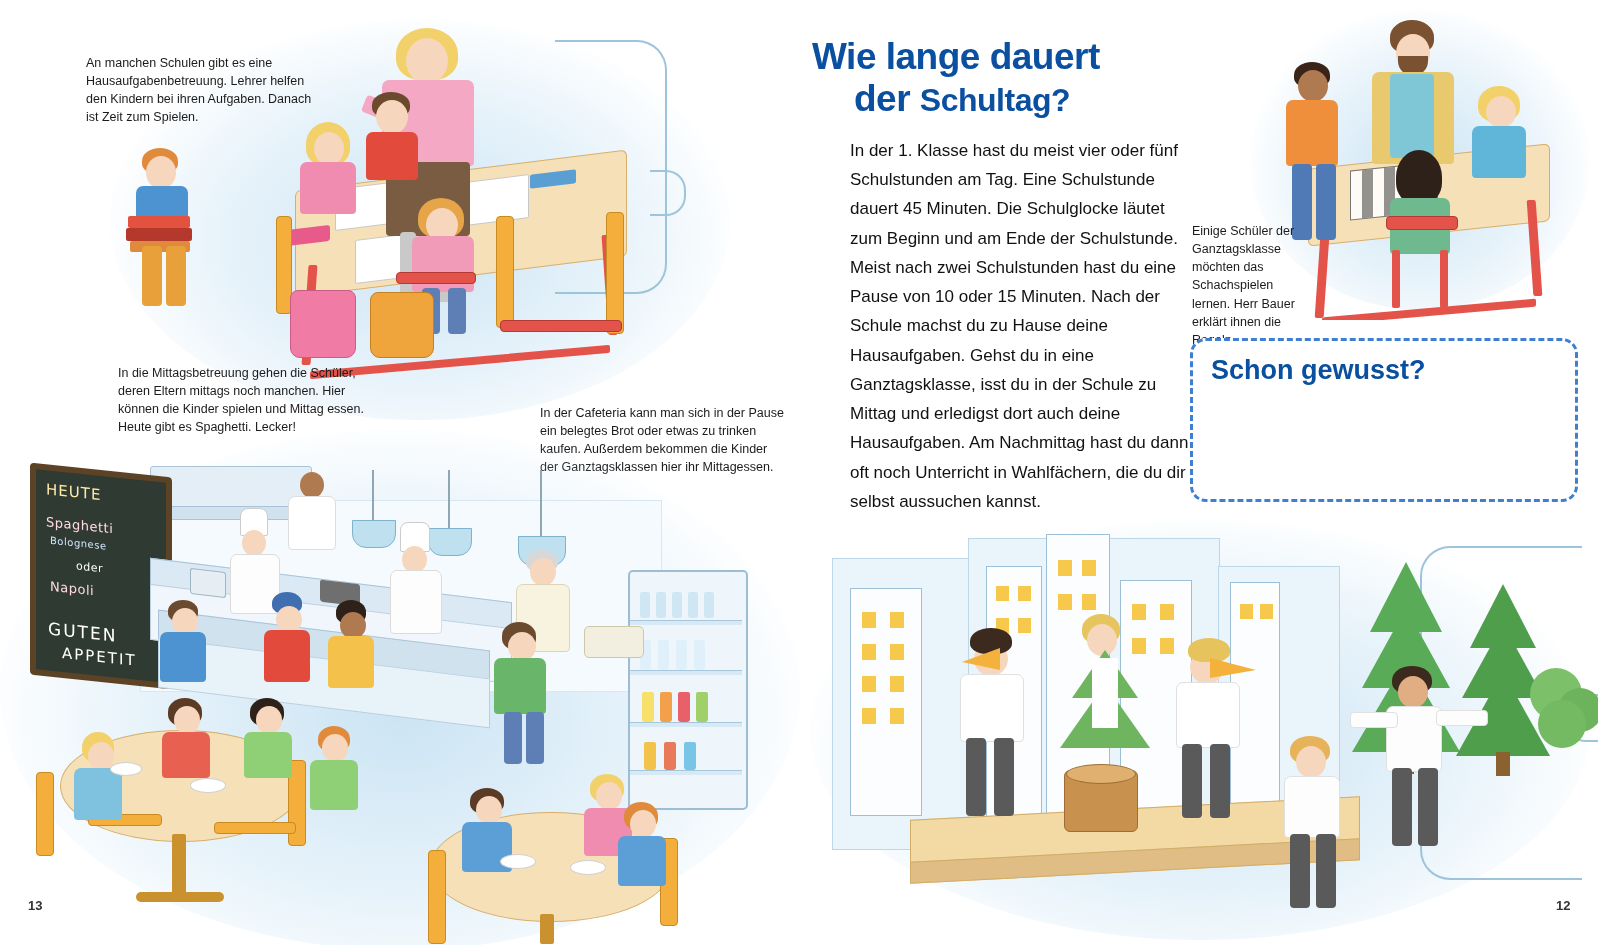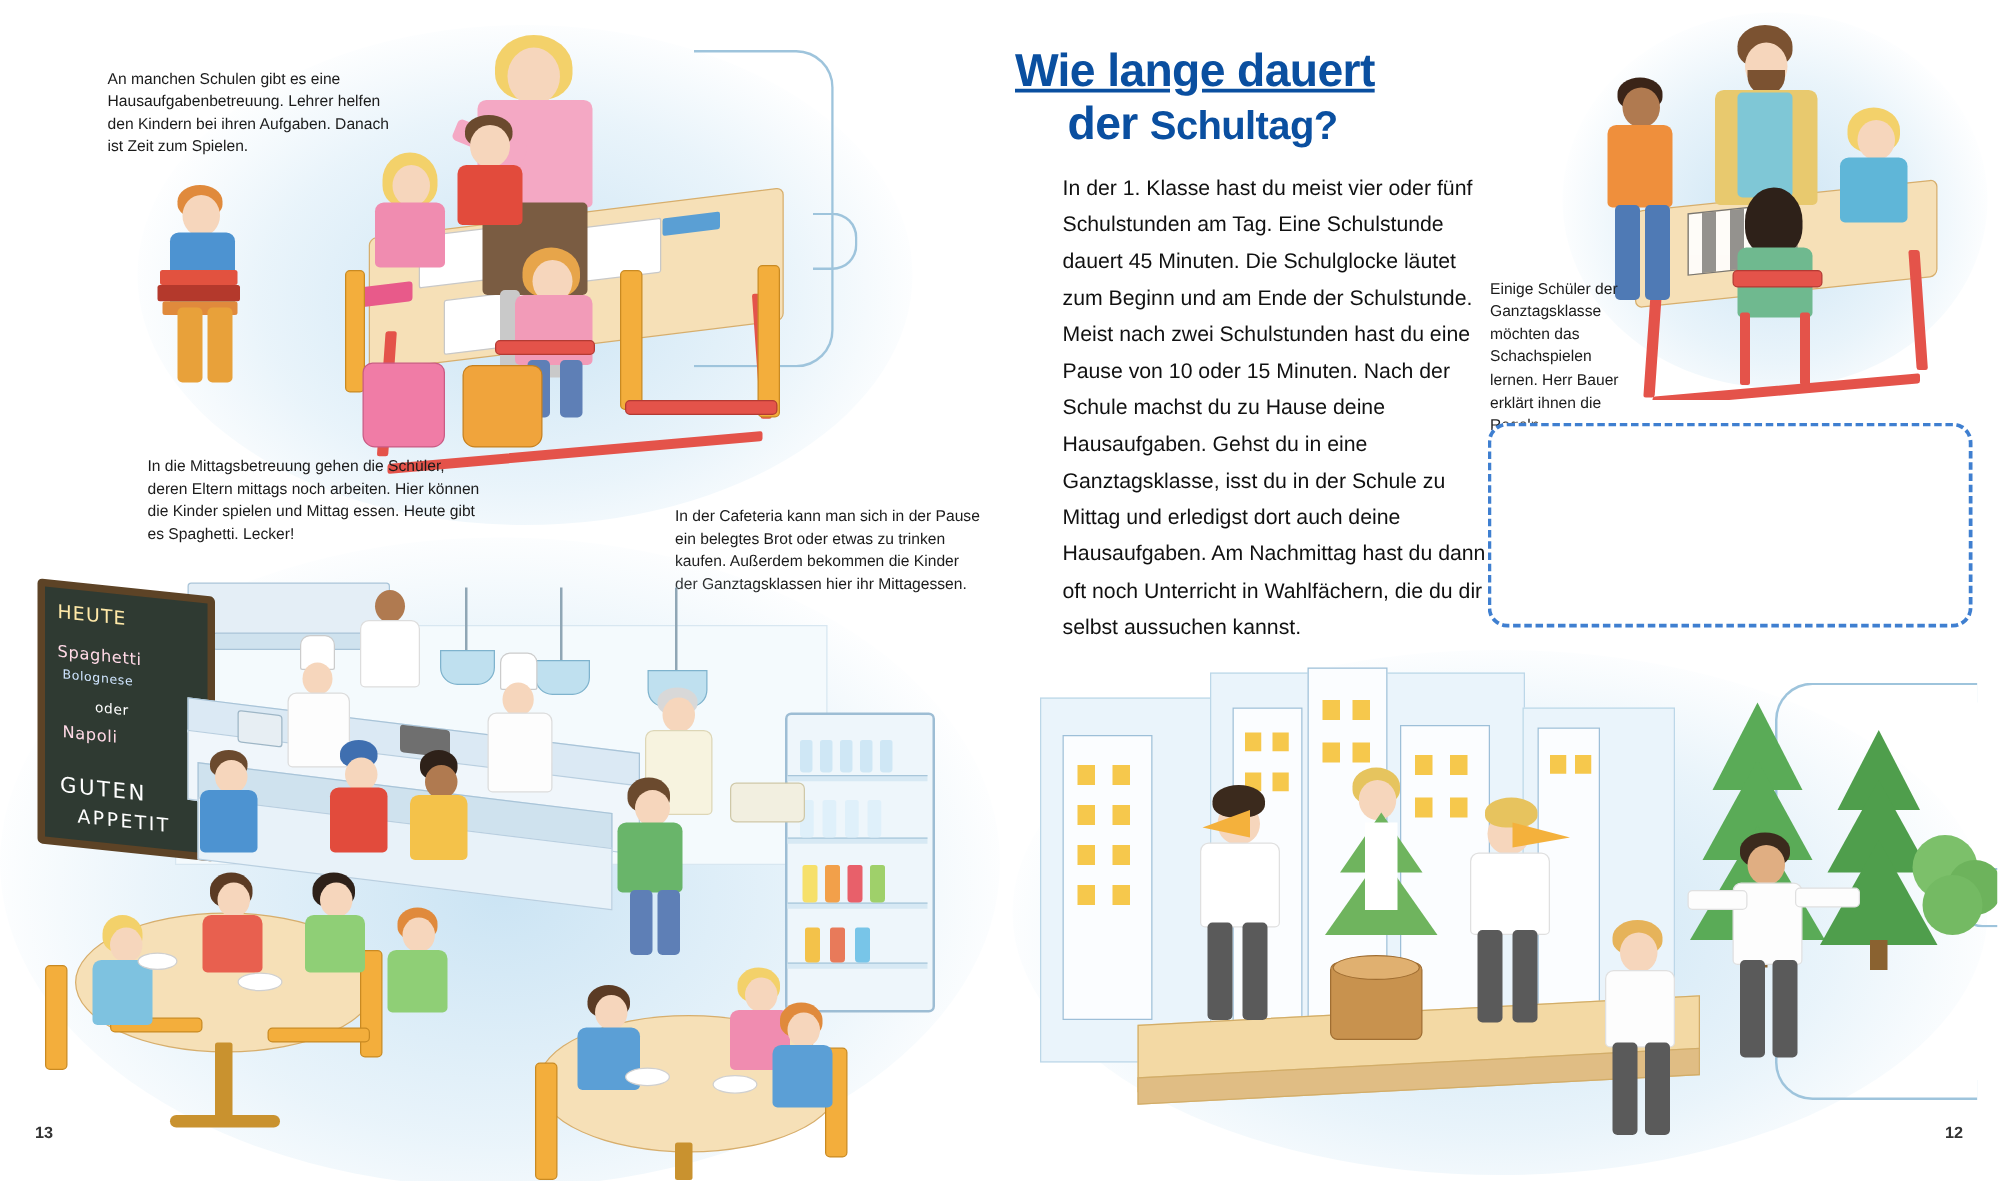--- a/index.html
+++ b/index.html
@@ -33,21 +33,21 @@
     font-weight:bold;
   }
 
   
   .headline{
     position:absolute;
     color:#0a4fa0;
     font-weight:bold;
     letter-spacing:-0.5px;
   }
-  .headline .l1{font-size:37px;display:block;text-decoration:underline;}
+  .headline .l1{font-size:37px;display:block;}
   .headline .l2{font-size:37px;display:block;margin-left:42px;}
   .headline .big{font-size:32px;}
 
   
   .knowbox{
     position:absolute;
     border:3px dashed #3f7fd0;
     border-radius:16px;
     background:#ffffff;
     box-sizing:border-box;
@@ -185,21 +185,21 @@
     <div class="hair" style="left:42px;top:128px;width:36px;height:26px;background:#e08a3c;"></div>
     <div class="head" style="left:46px;top:136px;width:30px;height:33px;background:#f6d6bc;"></div>
     <div class="torso" style="left:36px;top:166px;width:52px;height:60px;background:#4d93d1;"></div>
     <div class="book" style="left:28px;top:196px;width:62px;height:12px;background:#e2523f;"></div>
     <div class="book" style="left:26px;top:208px;width:66px;height:13px;background:#b4392c;"></div>
     <div class="book" style="left:30px;top:221px;width:60px;height:11px;background:#e08a3c;"></div>
     <div class="limb" style="left:42px;top:226px;width:20px;height:60px;background:#e8a13a;"></div>
     <div class="limb" style="left:66px;top:226px;width:20px;height:60px;background:#e8a13a;"></div>
   </div>
 
-  <div class="caption" style="left:118px;top:364px;width:268px;">In die Mittagsbetreuung gehen die Schüler, deren Eltern mittags noch arbeiten. Hier können die Kinder spielen und Mittag essen. Heute gibt es Spaghetti. Lecker!</div>
+  <div class="caption" style="left:118px;top:364px;width:268px;">In die Mittagsbetreuung gehen die Schüler, deren Eltern mittags noch manchen. Hier können die Kinder spielen und Mittag essen. Heute gibt es Spaghetti. Lecker!</div>
 
   <div class="caption" style="left:540px;top:404px;width:248px;">In der Cafeteria kann man sich in der Pause ein belegtes Brot oder etwas zu trinken kaufen. Außerdem bekommen die Kinder der Ganztagsklassen hier ihr Mittagessen.</div>
 
   <div class="wash" style="left:0px;top:430px;width:800px;height:520px;"></div>
 
   <div class="illu" style="left:0px;top:430px;width:800px;height:515px;">
 
     <div class="floor" style="left:140px;top:70px;width:520px;height:190px;background:#f4fafd;border-color:#d8e7f1;"></div>
 
     <div class="hood" style="left:150px;top:36px;width:160px;height:40px;"></div>
@@ -377,20 +377,21 @@
     <div class="hair" style="left:146px;top:140px;width:46px;height:54px;background:#2e2119;"></div>
     <div class="torso" style="left:140px;top:188px;width:60px;height:56px;background:#6fb98f;"></div>
     <div class="chair" style="left:136px;top:206px;width:70px;height:12px;background:#e4534a;border-color:#b33a33;"></div>
     <div class="leg" style="left:142px;top:240px;width:8px;height:58px;"></div>
     <div class="leg" style="left:190px;top:240px;width:8px;height:58px;"></div>
   </div>
 
   <div class="caption" style="left:1192px;top:222px;width:120px;">Einige Schüler der Ganztagsklasse möchten das Schachspielen lernen. Herr Bauer erklärt ihnen die Regeln.</div>
 
   <div class="knowbox" style="left:1190px;top:338px;width:388px;height:164px;">
+    <h3>Schon gewusst?</h3>
   </div>
 
 
   <div class="wash" style="left:810px;top:520px;width:780px;height:420px;"></div>
   <div class="illu" style="left:810px;top:520px;width:788px;height:420px;">
 
     <div class="tab-cut" style="left:610px;top:26px;width:160px;height:330px;border-right:none;border-radius:30px 0 0 30px;"></div>
     <div class="tab-cut" style="left:756px;top:174px;width:34px;height:44px;border-radius:20px 0 0 20px;border-right:none;"></div>
 
     <div class="backdrop" style="left:22px;top:38px;width:136px;height:290px;"></div>

